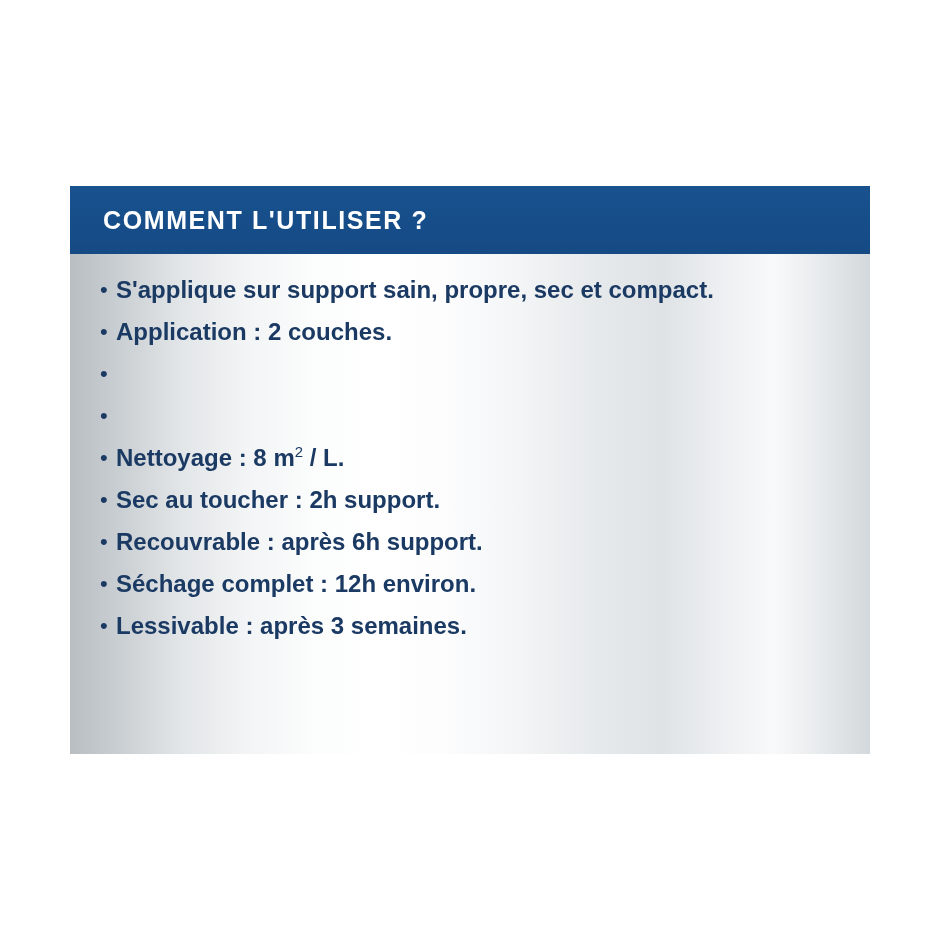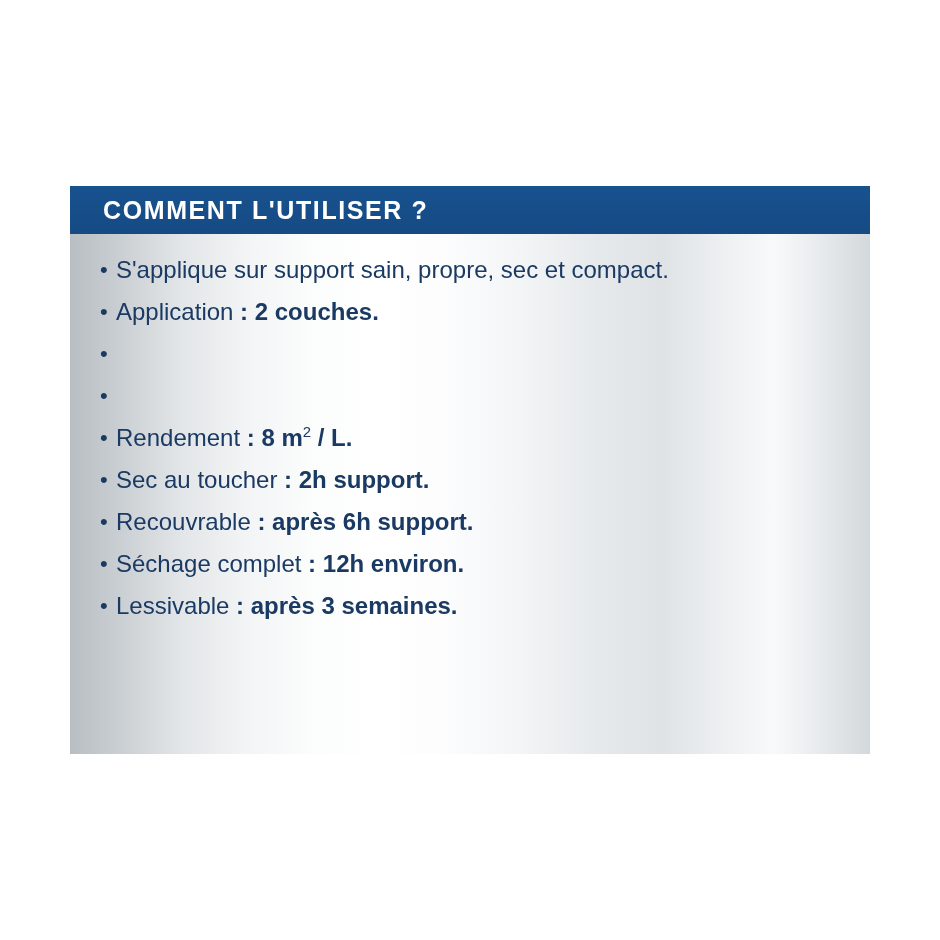--- a/index.html
+++ b/index.html
@@ -31,21 +31,21 @@
         #dfe3e6 74%,
         #eef0f2 82%,
         #f8f9fa 88%,
         #e7eaec 94%,
         #d3d8dc 100%);
     box-shadow: 0 0 0 0 rgba(0,0,0,0);
     overflow: hidden;
   }
 
   #panel-header {
-    height: 48px;
+    height: 68px;
     background: #174f8c;
     background: linear-gradient(180deg, #18528f 0%, #154a84 100%);
     display: flex;
     align-items: center;
     padding-left: 33px;
     box-sizing: border-box;
   }
 
   #panel-title {
     color: #ffffff;
@@ -78,21 +78,21 @@
   }
 
   .row-text {
     color: #1b3a63;
     font-size: 24px;
     line-height: 34px;
     font-family: "Liberation Sans", sans-serif;
   }
 
   .row-text .lbl {
-    font-weight: normal;
+    font-weight: bold;
   }
 
   .row-text .val {
     font-weight: bold;
   }
 
   .row-text .ln2 {
     display: block;
   }
 
@@ -126,21 +126,21 @@
     <li class="row">
       <span class="bullet">•</span>
     </li>
 
     <li class="row">
       <span class="bullet">•</span>
     </li>
 
     <li class="row">
       <span class="bullet">•</span>
-      <span class="row-text"><span class="lbl">Rendement</span><span class="val"> : 8 m</span><sup>2</sup><span class="val"> / L.</span></span>
+      <span class="row-text"><span class="lbl">Nettoyage</span><span class="val"> : 8 m</span><sup>2</sup><span class="val"> / L.</span></span>
     </li>
 
     <li class="row">
       <span class="bullet">•</span>
       <span class="row-text"><span class="lbl">Sec au toucher</span><span class="val"> : 2h support.</span></span>
     </li>
 
     <li class="row">
       <span class="bullet">•</span>
       <span class="row-text"><span class="lbl">Recouvrable</span><span class="val"> : après 6h support.</span></span>

